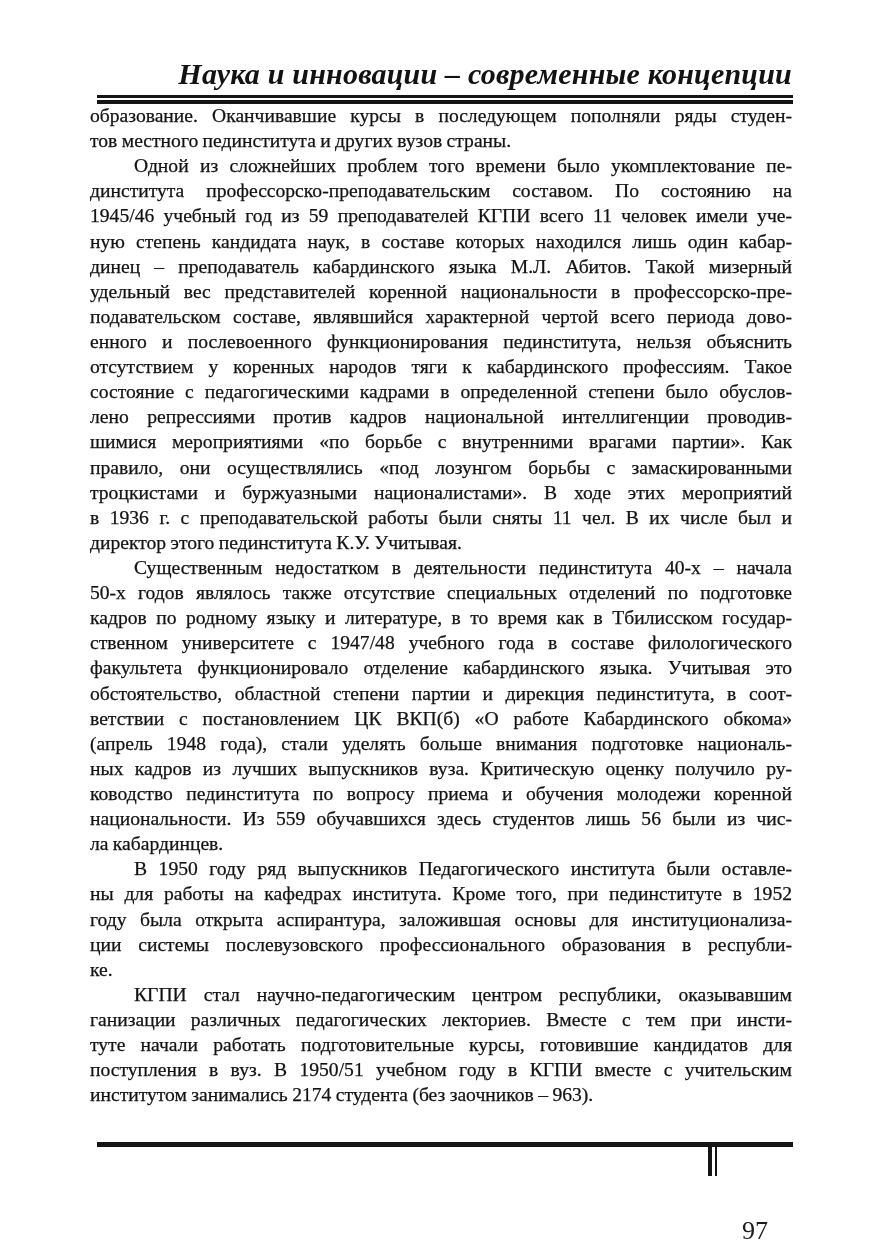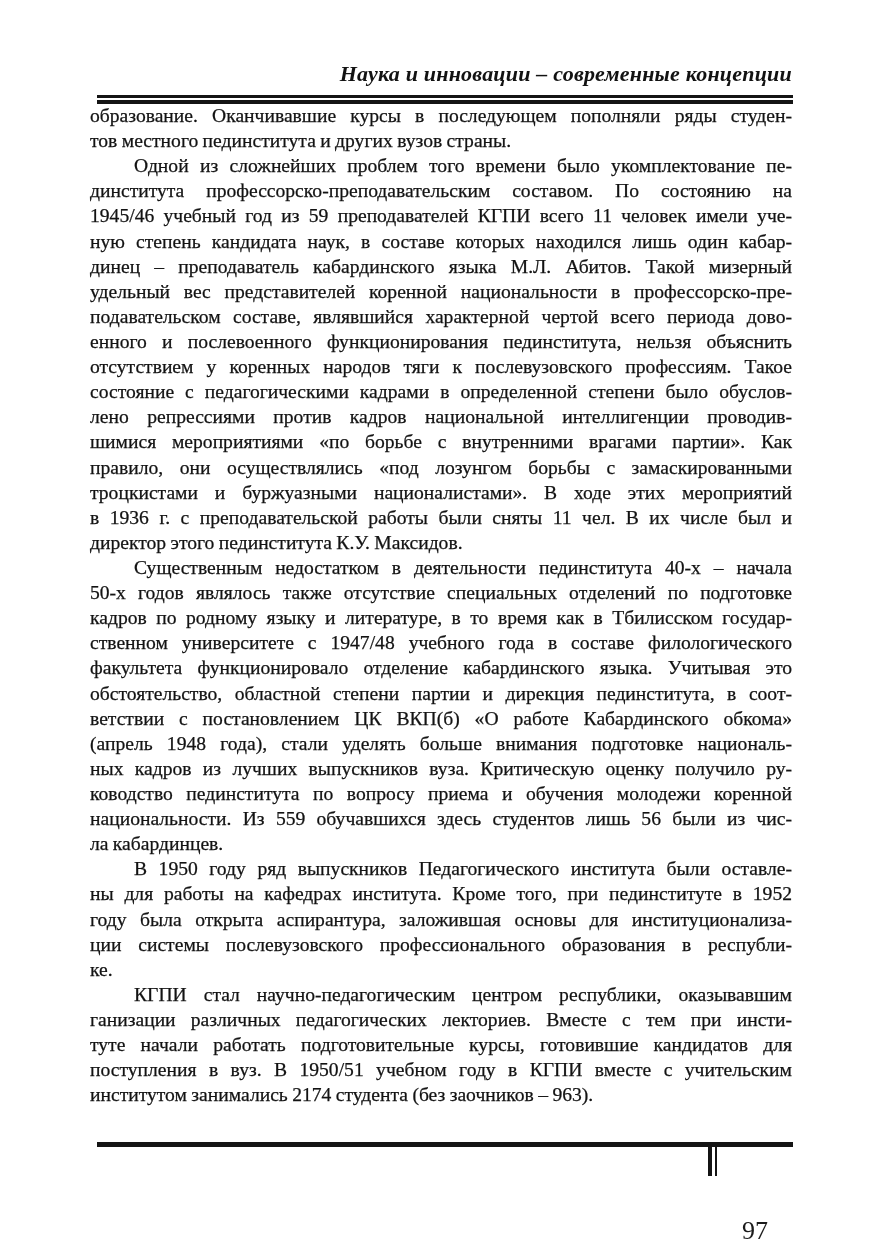--- a/index.html
+++ b/index.html
@@ -13,21 +13,21 @@
   }
   .page {
     position: absolute; inset: 0;
     background: #ffffff;
   }
   
   .header-title {
     position: absolute;
     left: 92px; width: 700px; top: 60px;
     text-align: right;
-    font-size: 22px;
+    font-size: 30px;
     line-height: 28px;
     font-weight: bold;
     font-style: italic;
     letter-spacing: 0.2px;
     color: #121212;
   }
   .header-rule {
     position: absolute;
     left: 97px; width: 696px; top: 95px;
   }
@@ -97,28 +97,28 @@
       <div class="line">образование. Оканчивавшие курсы в последующем пополняли ряды студен-</div>
       <div class="line last">тов местного пединститута и других вузов страны.</div>
       <div class="line indent">Одной из сложнейших проблем того времени было укомплектование пе-</div>
       <div class="line">динститута профессорско-преподавательским составом. По состоянию на</div>
       <div class="line">1945/46 учебный год из 59 преподавателей КГПИ всего 11 человек имели уче-</div>
       <div class="line">ную степень кандидата наук, в составе которых находился лишь один кабар-</div>
       <div class="line">динец – преподаватель кабардинского языка М.Л. Абитов. Такой мизерный</div>
       <div class="line">удельный вес представителей коренной национальности в профессорско-пре-</div>
       <div class="line">подавательском составе, являвшийся характерной чертой всего периода дово-</div>
       <div class="line">енного и послевоенного функционирования пединститута, нельзя объяснить</div>
-      <div class="line">отсутствием у коренных народов тяги к послевузовского профессиям. Такое</div>
+      <div class="line">отсутствием у коренных народов тяги к кабардинского профессиям. Такое</div>
       <div class="line">состояние с педагогическими кадрами в определенной степени было обуслов-</div>
       <div class="line">лено репрессиями против кадров национальной интеллигенции проводив-</div>
       <div class="line">шимися мероприятиями «по борьбе с внутренними врагами партии». Как</div>
       <div class="line">правило, они осуществлялись «под лозунгом борьбы с замаскированными</div>
       <div class="line">троцкистами и буржуазными националистами». В ходе этих мероприятий</div>
       <div class="line">в 1936 г. с преподавательской работы были сняты 11 чел. В их числе был и</div>
-      <div class="line last">директор этого пединститута К.У. Максидов.</div>
+      <div class="line last">директор этого пединститута К.У. Учитывая.</div>
       <div class="line indent">Существенным недостатком в деятельности пединститута 40-х – начала</div>
       <div class="line">50-х годов являлось также отсутствие специальных отделений по подготовке</div>
       <div class="line">кадров по родному языку и литературе, в то время как в Тбилисском государ-</div>
       <div class="line">ственном университете с 1947/48 учебного года в составе филологического</div>
       <div class="line">факультета функционировало отделение кабардинского языка. Учитывая это</div>
       <div class="line">обстоятельство, областной степени партии и дирекция пединститута, в соот-</div>
       <div class="line">ветствии с постановлением ЦК ВКП(б) «О работе Кабардинского обкома»</div>
       <div class="line">(апрель 1948 года), стали уделять больше внимания подготовке националь-</div>
       <div class="line">ных кадров из лучших выпускников вуза. Критическую оценку получило ру-</div>
       <div class="line">ководство пединститута по вопросу приема и обучения молодежи коренной</div>

